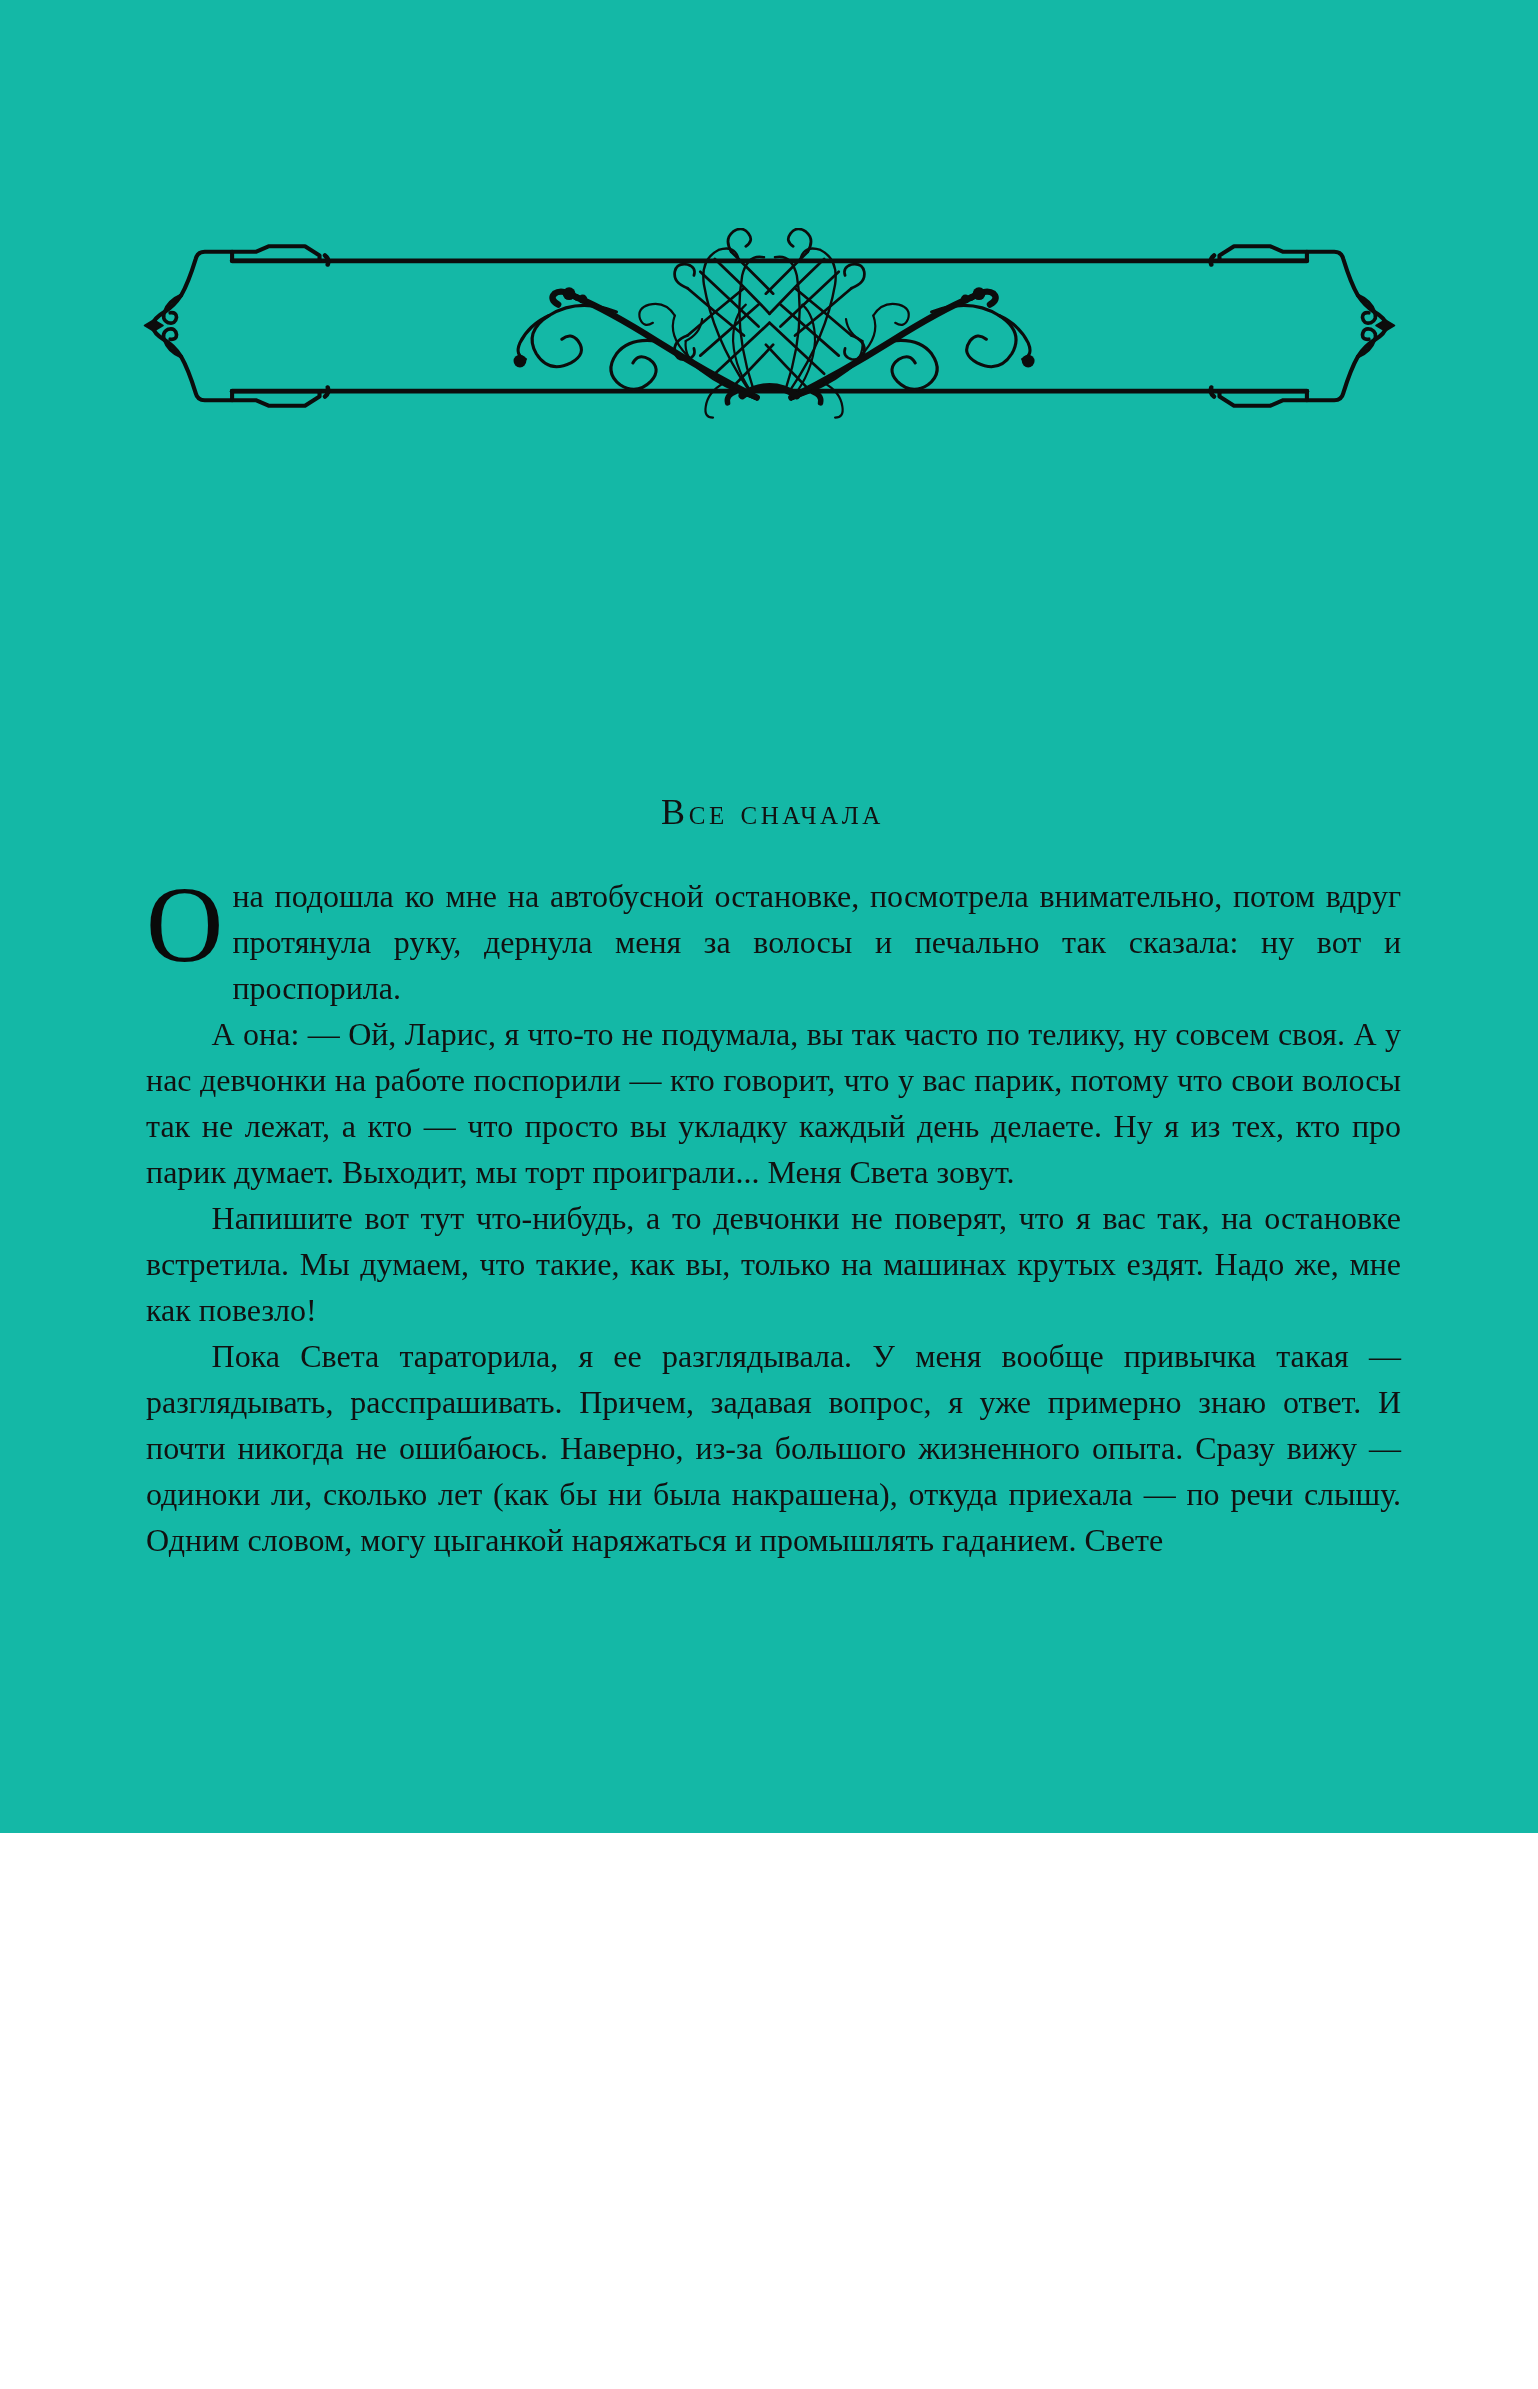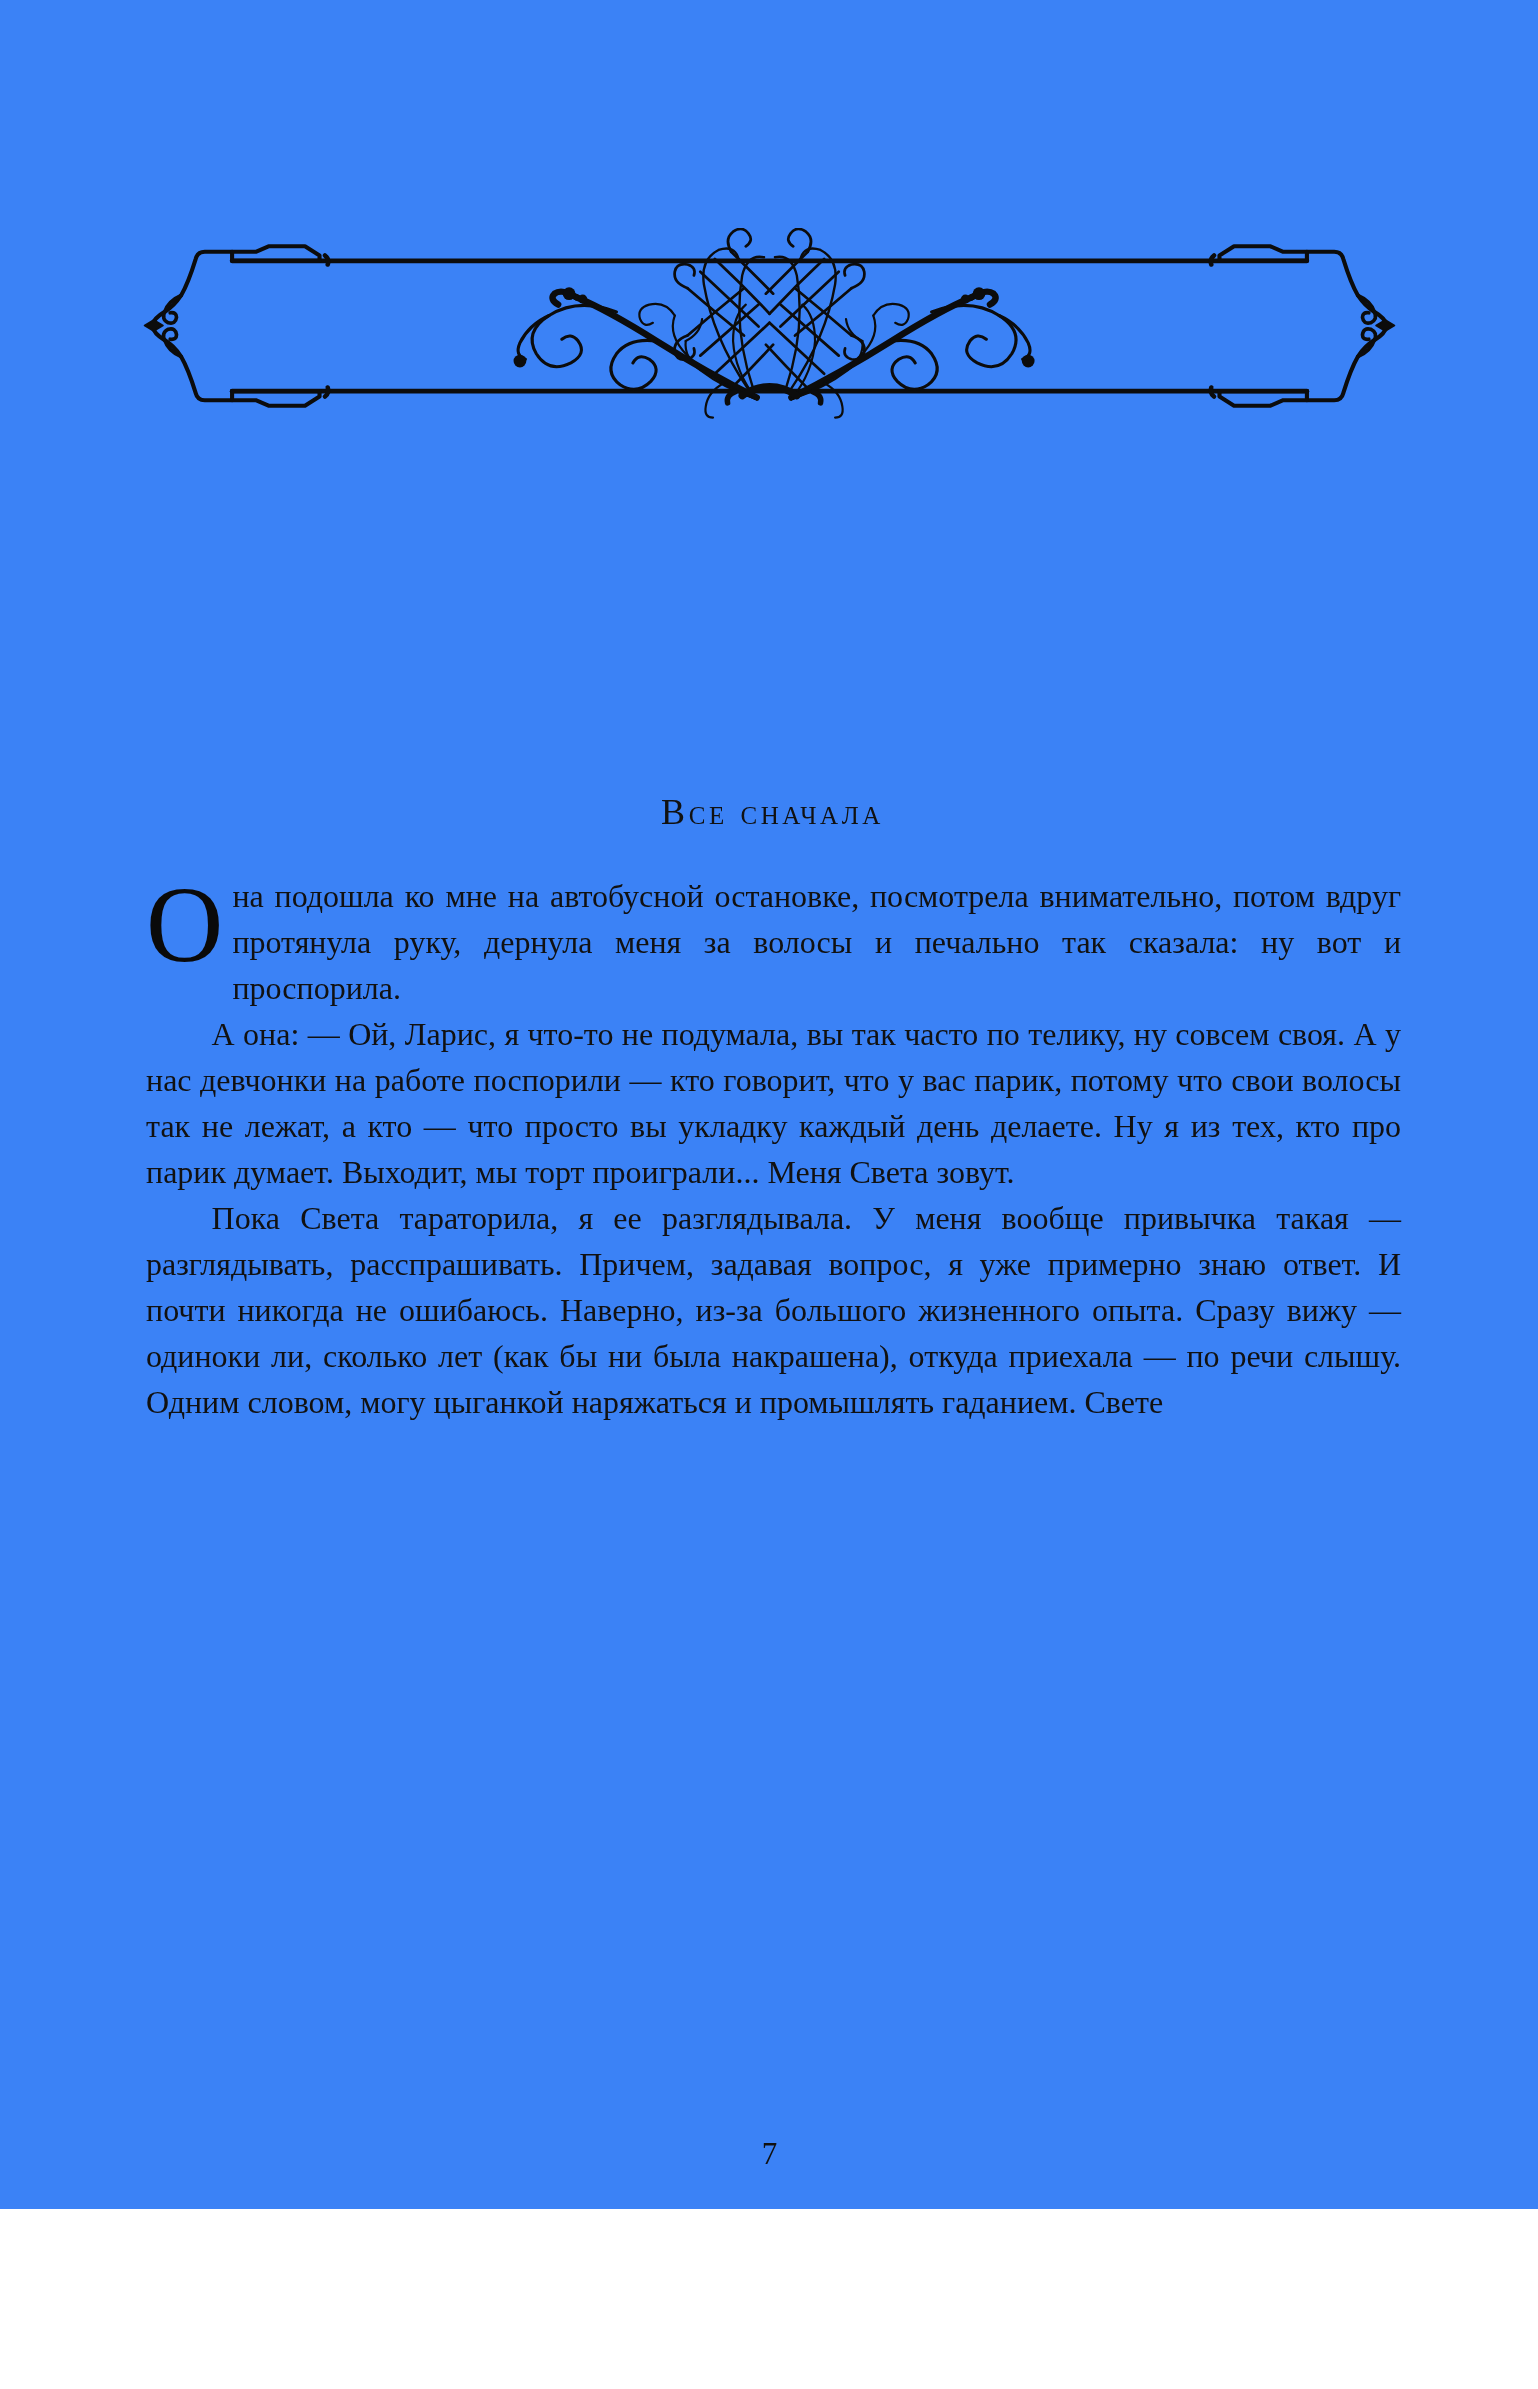--- a/index.html
+++ b/index.html
@@ -3,22 +3,22 @@
 <meta charset="utf-8">
 <style>
   html, body {
     margin: 0;
     padding: 0;
     background: #ffffff;
   }
   .page {
     position: relative;
     width: 1539px;
-    height: 2209px;
-    background: #3b82f6;
+    height: 1833px;
+    background: #14b8a6;
     overflow: hidden;
     font-family: "Liberation Serif", "DejaVu Serif", serif;
     color: #0d0d0d;
   }
 
   
   .ornament-band {
     position: absolute;
     left: 141px;
     top: 228px;
@@ -213,19 +213,20 @@
         </g>
       </g>
     </svg>
   </div>
 
   <div class="chapter-title">Все сначала</div>
 
   <div class="textblock">
     <p class="first"><span class="dropcap">О</span><span>на подошла ко мне на автобусной остановке, посмотрела внимательно, потом вдруг протянула руку, дернула меня за волосы и печально так сказала: ну вот и проспорила.</span></p>
     <p>А она: — Ой, Ларис, я что-то не подумала, вы так часто по телику, ну совсем своя. А у нас девчонки на работе поспорили — кто говорит, что у вас парик, потому что свои волосы так не лежат, а кто — что просто вы укладку каждый день делаете. Ну я из тех, кто про парик думает. Выходит, мы торт проиграли... Меня Света зовут.</p>
+    <p>Напишите вот тут что-нибудь, а то девчонки не поверят, что я вас так, на остановке встретила. Мы думаем, что такие, как вы, только на машинах крутых ездят. Надо же, мне как повезло!</p>
     <p>Пока Света тараторила, я ее разглядывала. У меня вообще привычка такая — разглядывать, расспрашивать. Причем, задавая вопрос, я уже примерно знаю ответ. И почти никогда не ошибаюсь. Наверно, из-за большого жизненного опыта. Сразу вижу — одиноки ли, сколько лет (как бы ни была накрашена), откуда приехала — по речи слышу. Одним словом, могу цыганкой наряжаться и промышлять гаданием. Свете</p>
   </div>
 
   <div class="folio">7</div>
 
 </div>
 
 
 </body></html>

